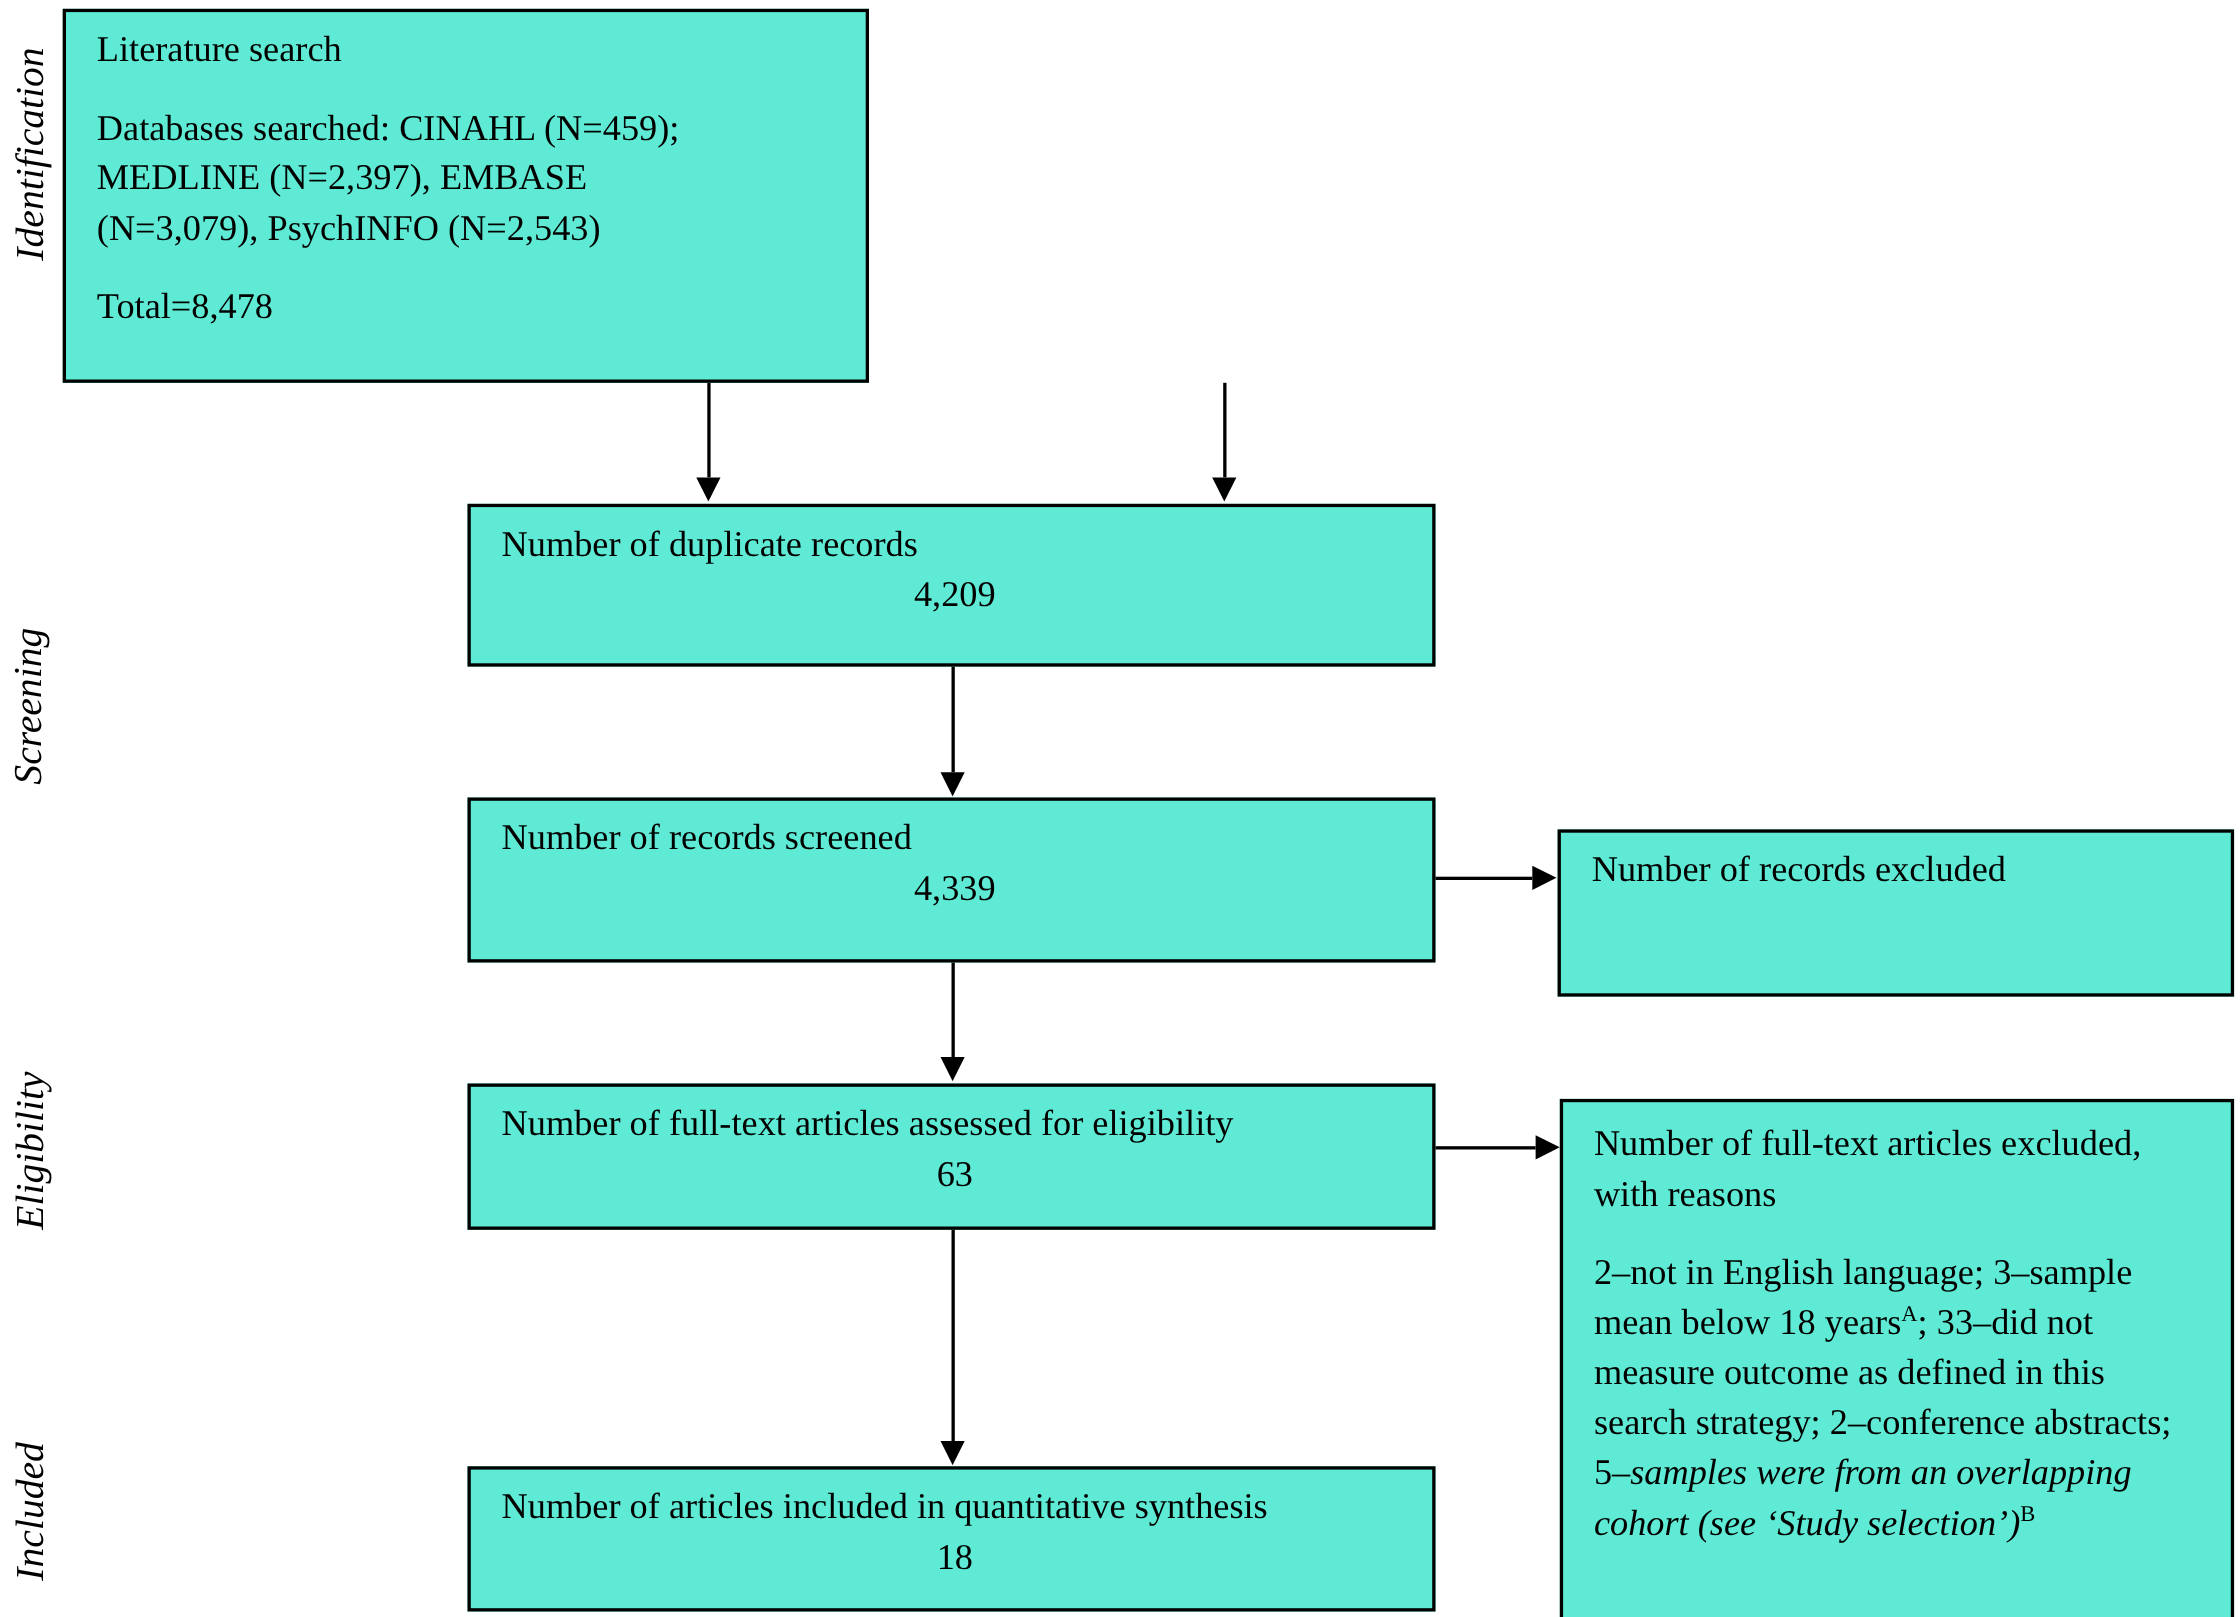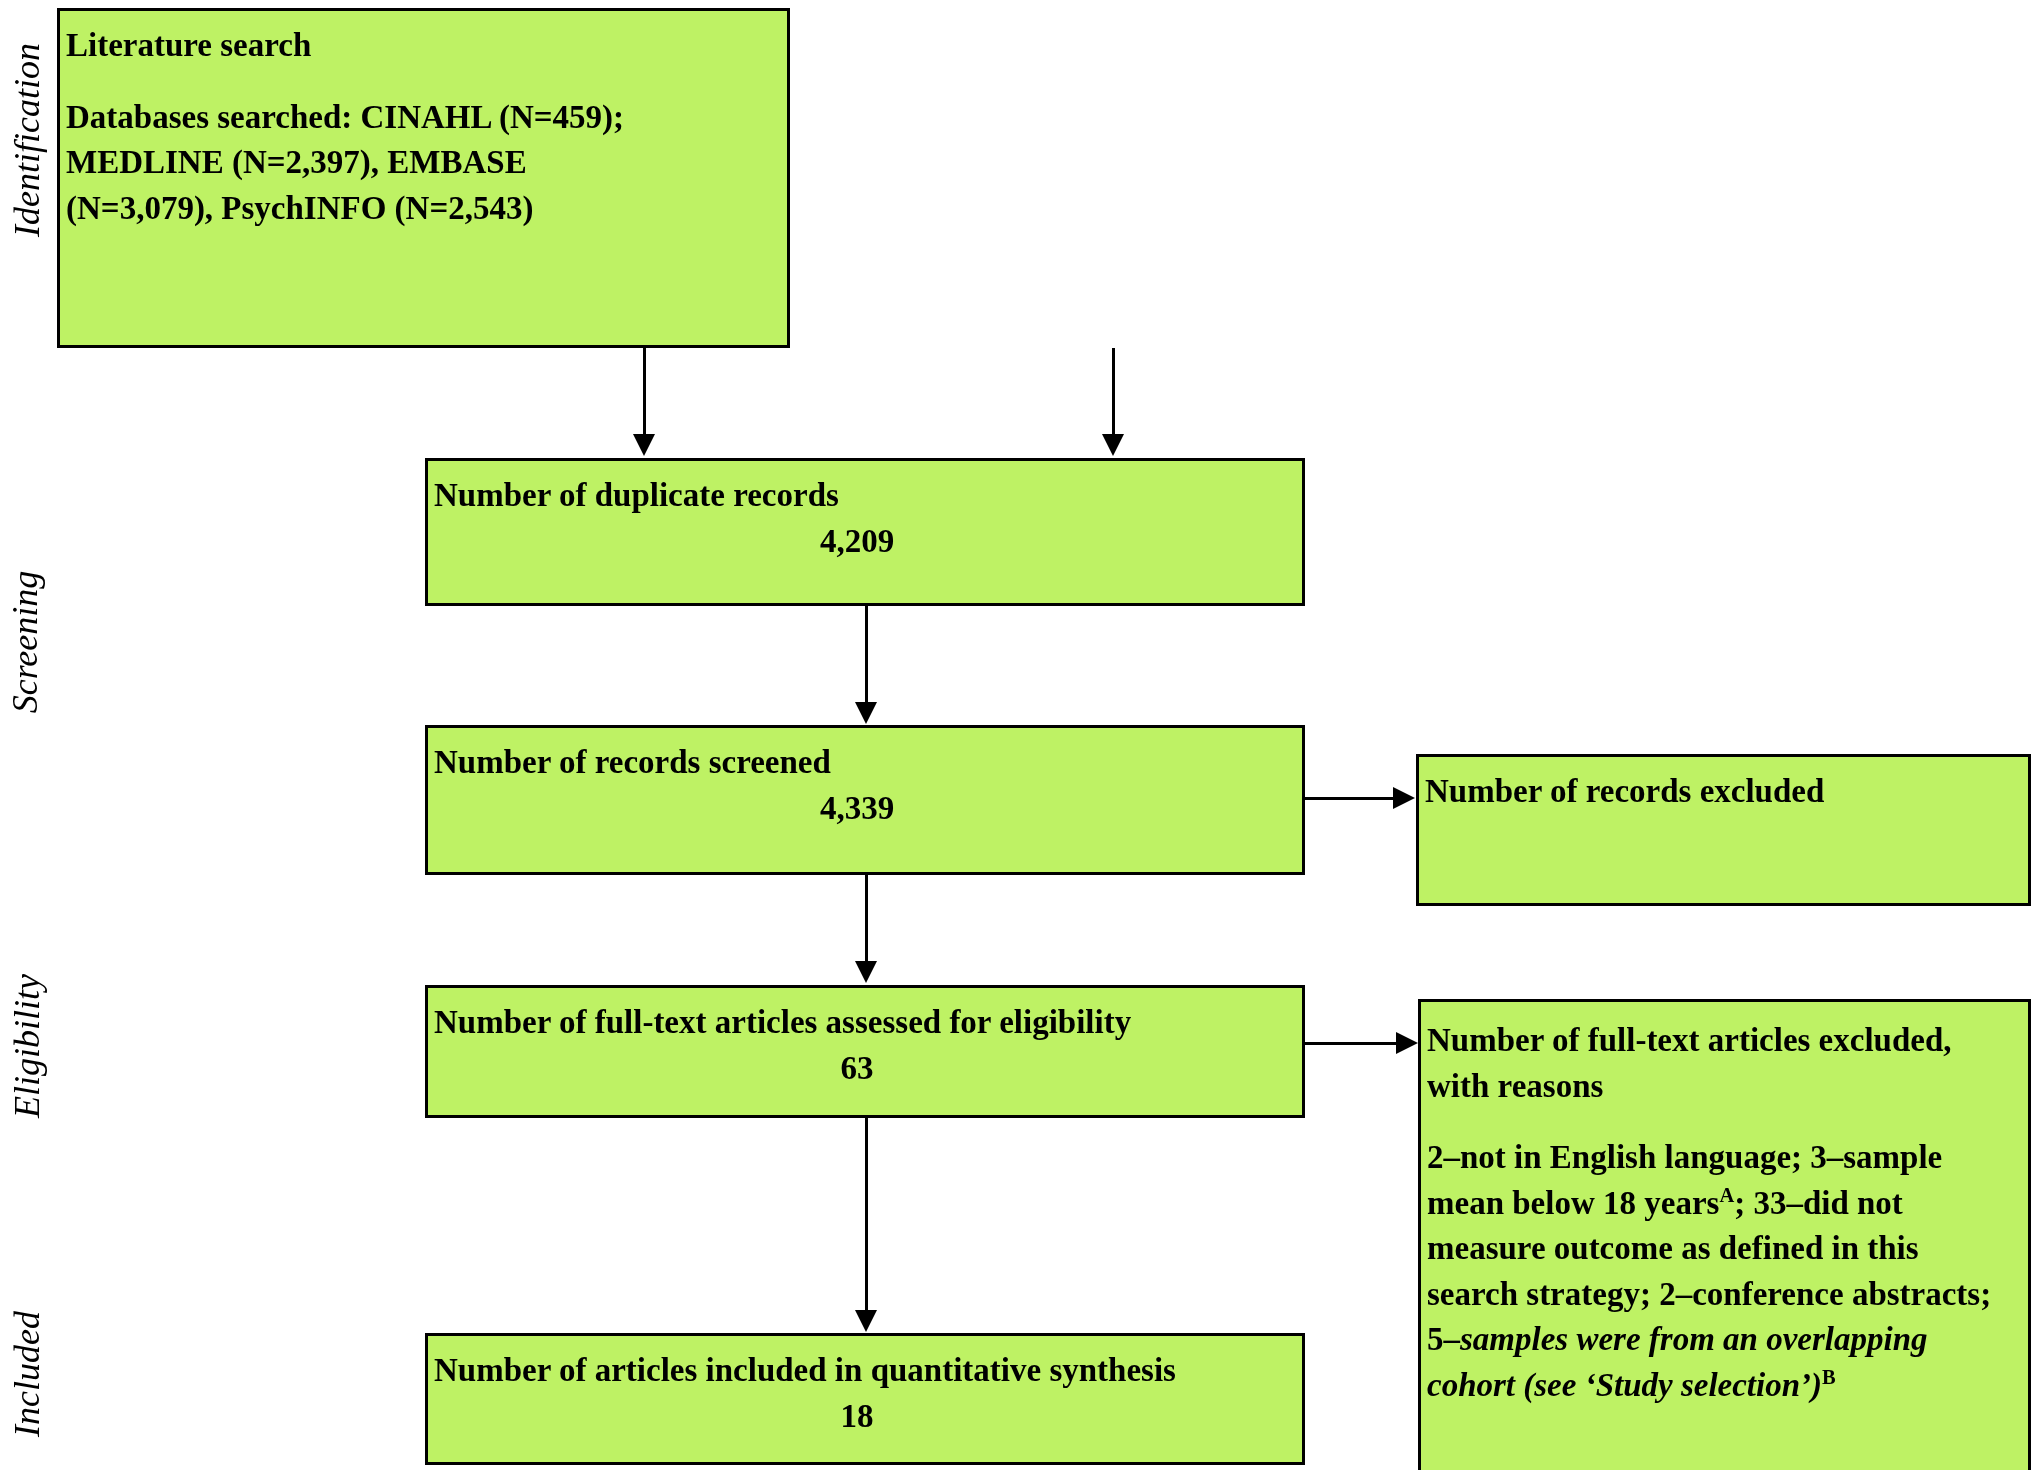--- a/index.html
+++ b/index.html
@@ -10,24 +10,23 @@
     background: #ffffff;
     color: #000000;
     font-family: "Liberation Serif", "DejaVu Serif", serif;
     font-size: 33px;
     line-height: 1.38;
     overflow: hidden;
   }
   .box {
     position: absolute;
     border: 3px solid #000000;
-    background: #bef264;
+    background: #5eead4;
     box-sizing: border-box;
-    padding: 12px 22px 12px 6px;
-    font-weight: bold;
+    padding: 12px 22px 12px 28px;
   }
   .box p { margin: 0 0 26px 0; }
   .box p:last-child { margin-bottom: 0; }
   .flowbox {
     display: flex;
     flex-direction: column;
     justify-content: flex-start;
     padding-bottom: 20px;
   }
   .flowbox .value { text-align: center; }
@@ -81,20 +80,21 @@
 <div class="canvas">
 
   <div class="stage-label" style="left:28px; top:140px;">Identification</div>
   <div class="stage-label" style="left:26px; top:642px;">Screening</div>
   <div class="stage-label" style="left:28px; top:1046px;">Eligibility</div>
   <div class="stage-label" style="left:28px; top:1374px;">Included</div>
 
   <div class="box" style="left:57px; top:8px; width:733px; height:340px;">
     <p>Literature search</p>
     <p class="narrow">Databases searched: CINAHL (N=459); MEDLINE (N=2,397), EMBASE (N=3,079), PsychINFO (N=2,543)</p>
+    <p>Total=8,478</p>
   </div>
 
 
   <div class="arrow-v" style="left:633px; top:348px; height:108px;">
     <div class="shaft"></div>
     <div class="head"></div>
   </div>
 
   <div class="arrow-v" style="left:1102px; top:348px; height:108px;">
     <div class="shaft"></div>

